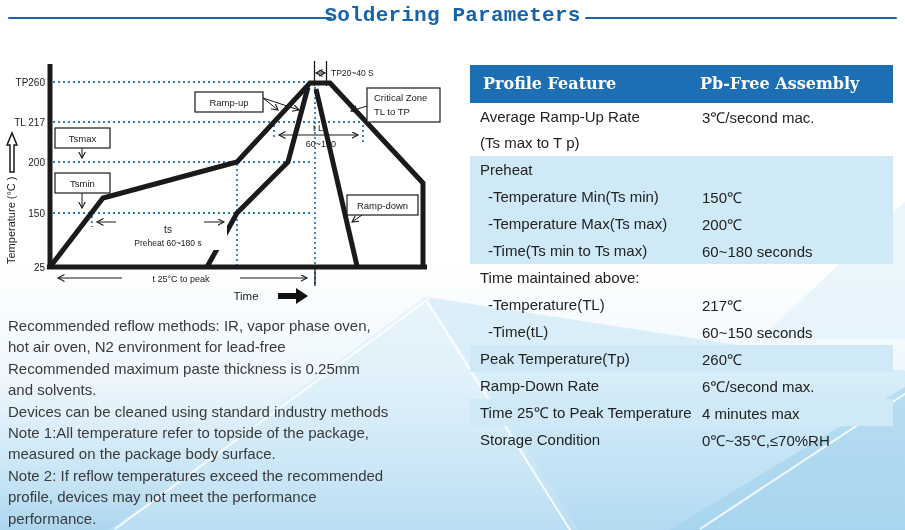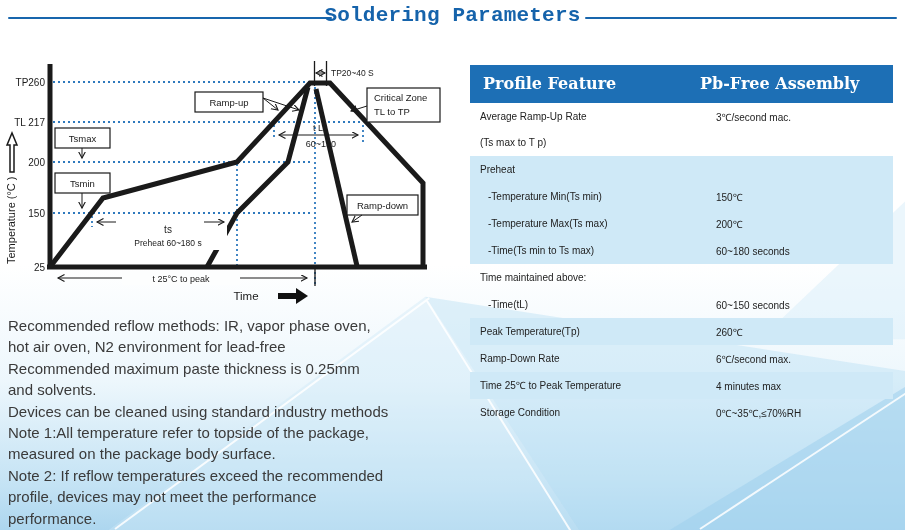--- a/index.html
+++ b/index.html
@@ -37,28 +37,28 @@
   .notes{position:absolute;left:8px;top:315px;width:460px;z-index:1;
     font-size:15px;line-height:21.4px;color:#3a3a3a;}
 
   
   .ptable{position:absolute;left:470px;top:65px;width:423px;z-index:1;}
   .thead{height:38px;background:#1d6fb5;color:#fff;position:relative;}
   .thead .hcell{position:absolute;top:0;line-height:38px;
     font-family:"DejaVu Serif","Liberation Serif",serif;font-weight:700;font-size:16px;}
   .thead .h1{left:13px;}
   .thead .h2{left:230px;}
-  .tbody{font-size:10px;color:#222;}
+  .tbody{font-size:15px;color:#222;}
   .trow{position:relative;height:27px;}
   .trow.tall{height:53px;}
   .trow.shaded{background:#cfe9f7;padding-left:16px;}
   .tlabel{position:absolute;left:10px;top:0;line-height:27px;white-space:nowrap;}
   .trow.tall .tlabel{line-height:26px;padding-top:1px;}
   .tlabel.indent{left:18px;}
-  .tvalue{position:absolute;left:246px;top:1px;line-height:27px;white-space:nowrap;}
+  .tvalue{position:absolute;left:232px;top:1px;line-height:27px;white-space:nowrap;}
 </style>
 </head>
 <body>
 
 <div class="page">
 
   <div class="bg-grad"></div>
   <div class="tri tri1"></div>
   <div class="tri tri2"></div>
   <div class="tri tri3"></div>
@@ -216,20 +216,24 @@
         </div>
         <div class="trow shaded">
           <div class="tlabel indent">-Time(Ts min to Ts max)</div>
           <div class="tvalue">60~180 seconds</div>
         </div>
         <div class="trow">
           <div class="tlabel">Time maintained above:</div>
           <div class="tvalue"></div>
         </div>
         <div class="trow">
+          <div class="tlabel indent">-Temperature(TL)</div>
+          <div class="tvalue">217℃</div>
+        </div>
+        <div class="trow">
           <div class="tlabel indent">-Time(tL)</div>
           <div class="tvalue">60~150 seconds</div>
         </div>
         <div class="trow shaded">
           <div class="tlabel">Peak Temperature(Tp)</div>
           <div class="tvalue">260℃</div>
         </div>
         <div class="trow">
           <div class="tlabel">Ramp-Down Rate</div>
           <div class="tvalue">6℃/second max.</div>

